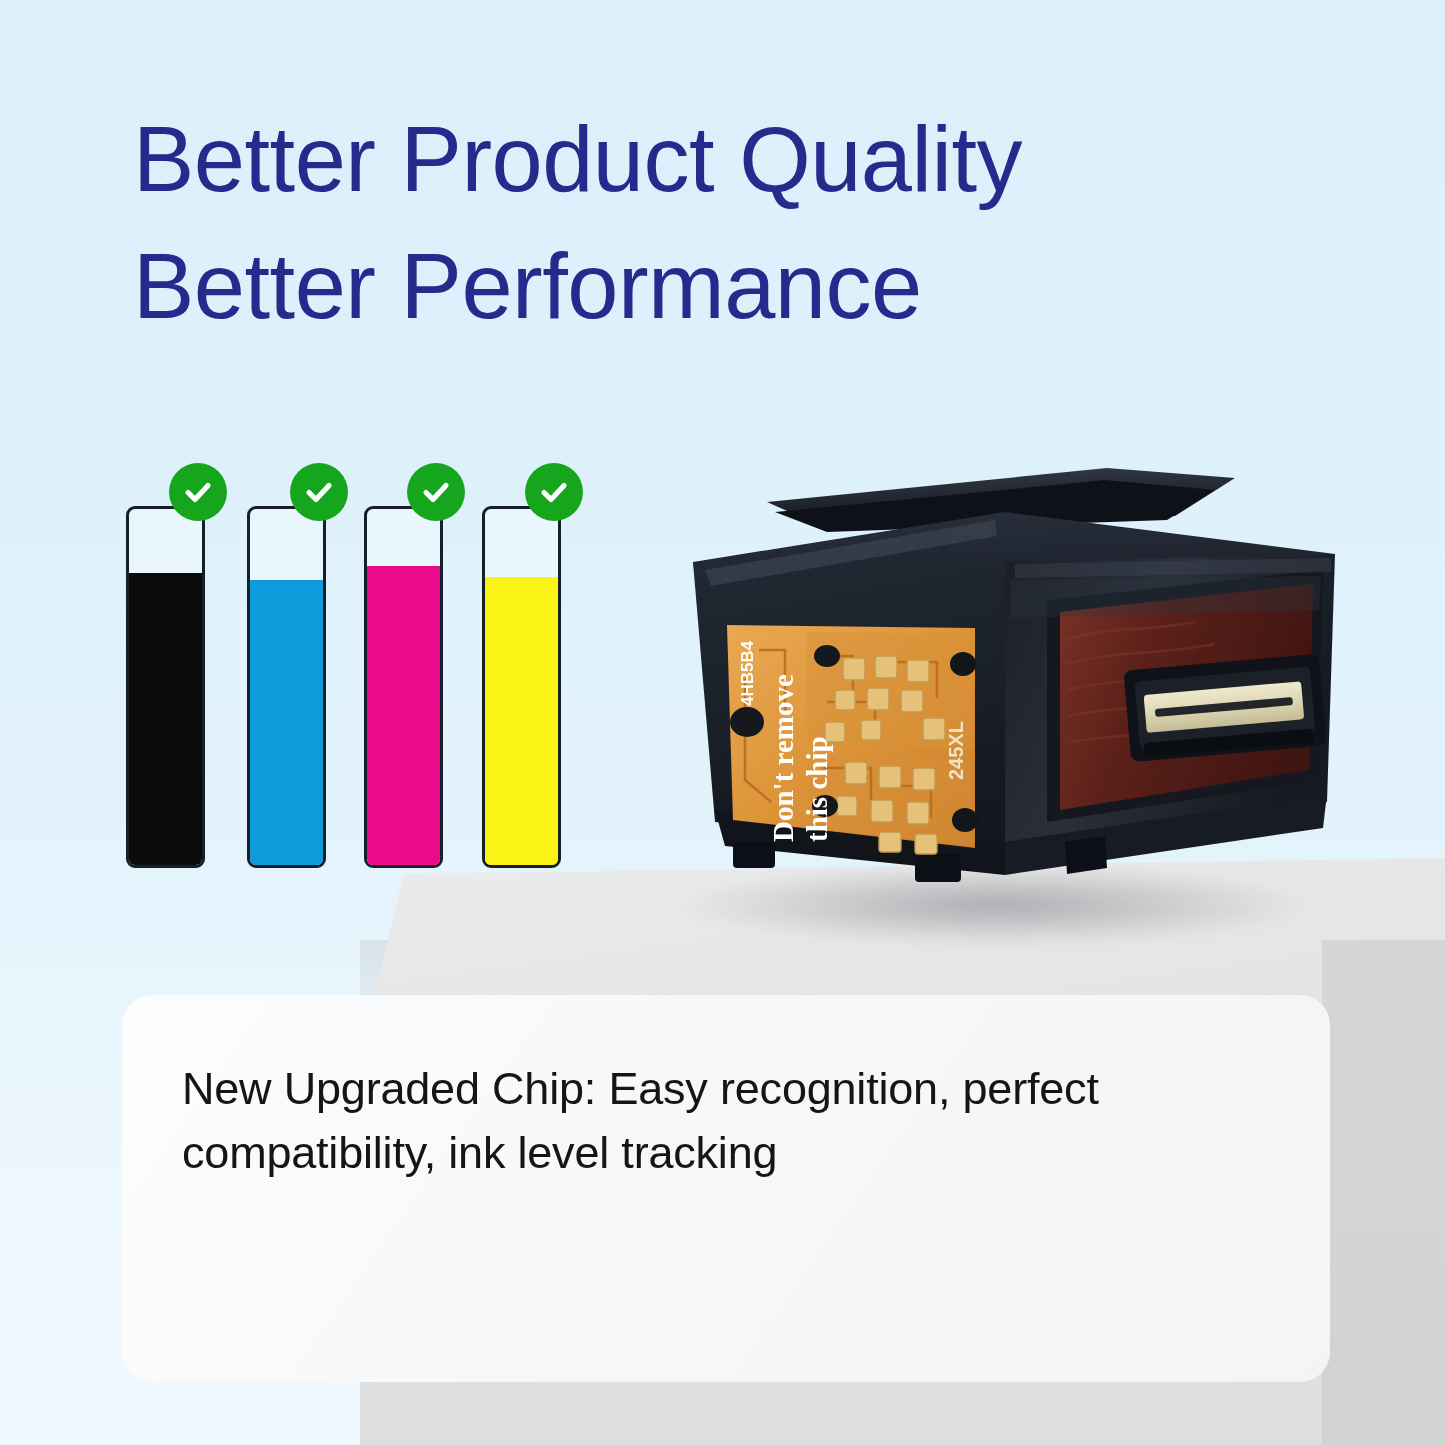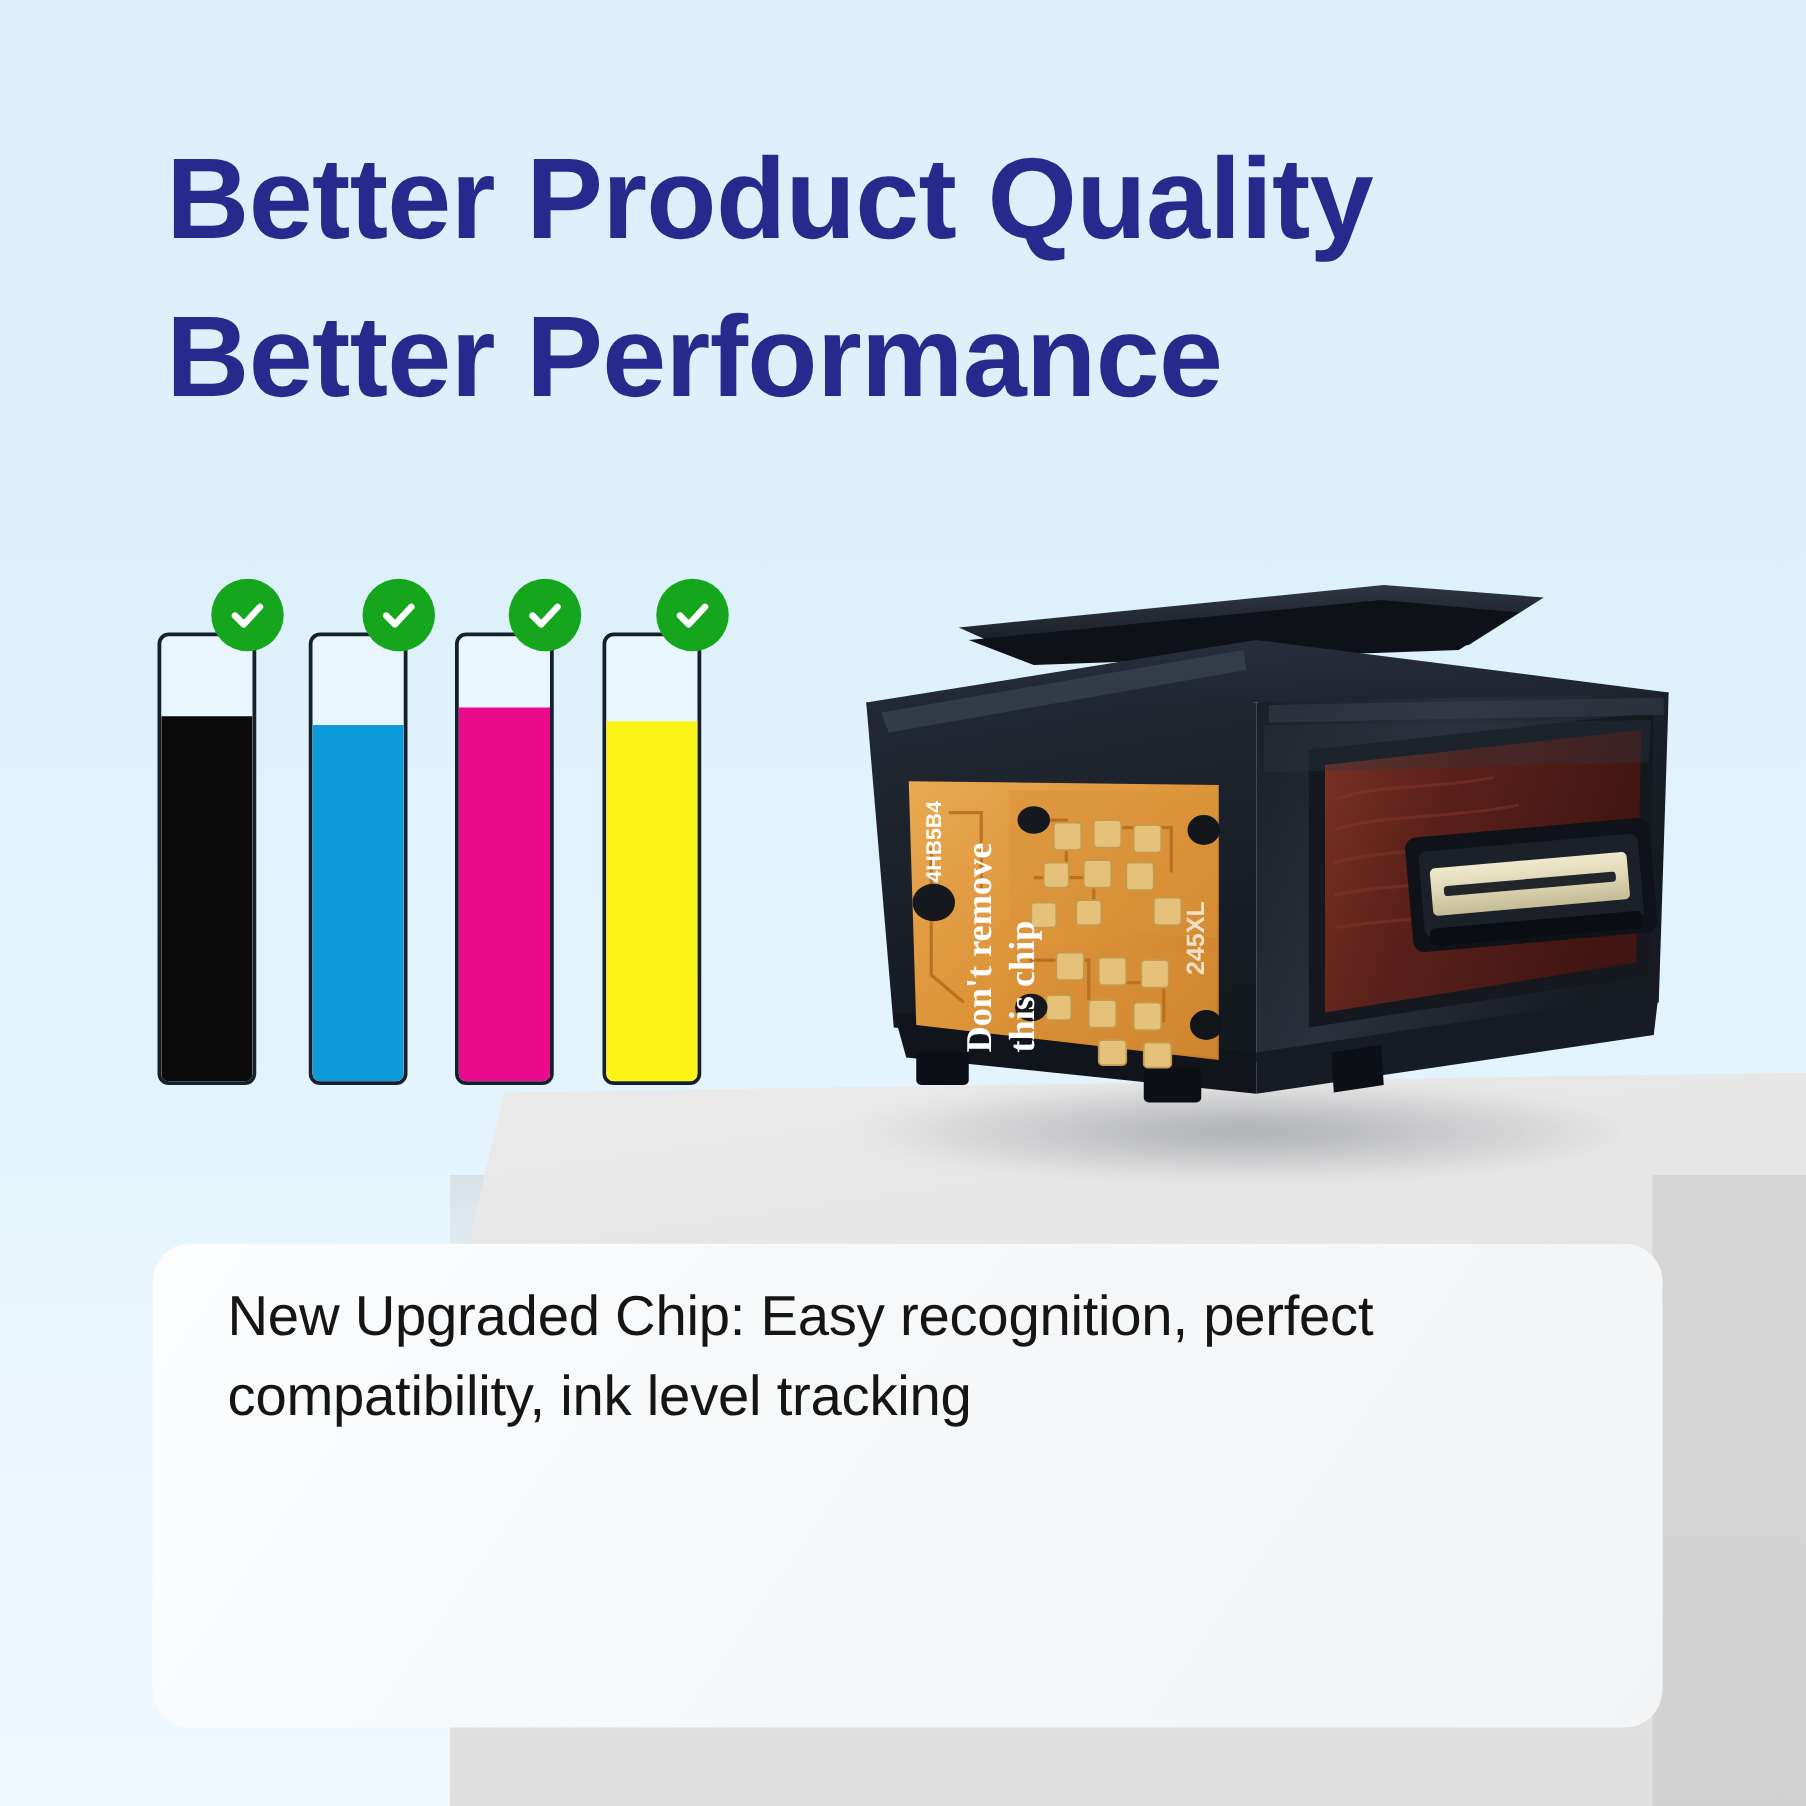--- a/index.html
+++ b/index.html
@@ -58,21 +58,21 @@
   }
 
   
   .headline {
     position: absolute;
     left: 133px;
     top: 96px;
     width: 1200px;
     color: #262a8c;
     font-size: 92px;
-    font-weight: bold;
+    font-weight: normal;
     line-height: 1.38;
     letter-spacing: -0.5px;
     white-space: pre-line;
   }
 
   
   .ink-group { position: absolute; left: 0; top: 0; }
   .ink-tube {
     position: absolute;
     width: 79px;
@@ -119,21 +119,21 @@
   
   .info-card {
     position: absolute;
     left: 122px;
     top: 995px;
     width: 1208px;
     height: 387px;
     background: linear-gradient(125deg, #fbfdfe 0%, #f7f8f9 38%, #f3f4f5 100%);
     border-radius: 30px;
     box-sizing: border-box;
-    padding: 26px 60px 0 60px;
+    padding: 62px 60px 0 60px;
   }
   .bullet {
     color: #151515;
     font-size: 45px;
     line-height: 1.42;
     letter-spacing: -0.2px;
     margin-bottom: 26px;
   }
 </style>
 </head>

